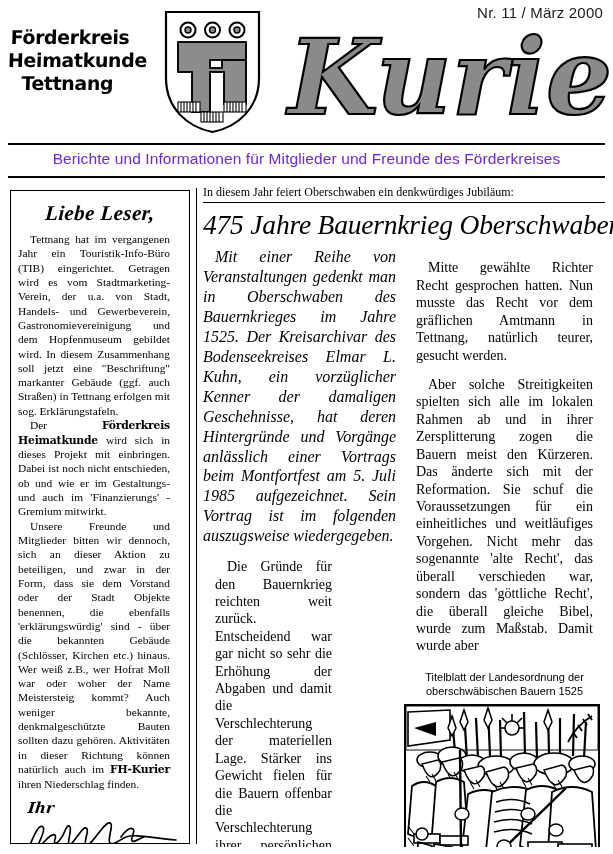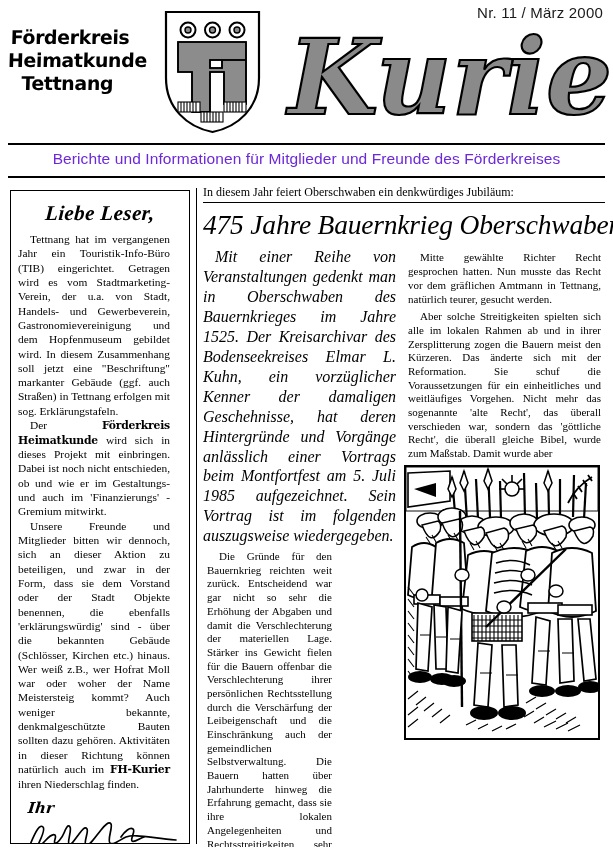--- a/index.html
+++ b/index.html
@@ -154,26 +154,26 @@
   .lede {
     font-style: italic;
     font-size: 16px;
     line-height: 1.245;
     text-align: justify;
     text-indent: 12px;
     hyphens: auto; -webkit-hyphens: auto;
     margin: 0;
   }
   .bodyp {
-    font-size: 11px;
+    font-size: 14px;
     line-height: 1.245;
     text-align: justify;
     text-indent: 12px;
     hyphens: auto; -webkit-hyphens: auto;
-    margin: 4px;
+    margin: 12px;
   }
   
   .wrapper-spacer {
     float: right; clear: right;
     width: 64px; height: 392px;
     margin-top: 0px;
   }
   .contnote {
     font-style: italic; font-weight: bold;
     font-size: 11px;
@@ -301,20 +301,24 @@
         <div class="colA">
           <p class="lede">Mit einer Reihe von Veranstaltungen gedenkt man in Oberschwaben des Bauernkrieges im Jahre 1525. Der Kreisarchivar des Bodenseekreises Elmar L. Kuhn, ein vorzüglicher Kenner der damaligen Geschehnisse, hat deren Hintergründe und Vorgänge anlässlich einer Vortrags beim Montfortfest am 5. Juli 1985 aufgezeichnet. Sein Vortrag ist im folgenden auszugsweise wiedergegeben.</p>
           <div class="wrapper-spacer"></div>
           <p class="bodyp">Die Gründe für den Bauernkrieg reichten weit zurück. Entscheidend war gar nicht so sehr die Erhöhung der Abgaben und damit die Verschlechterung der materiellen Lage. Stärker ins Gewicht fielen für die Bauern offenbar die Verschlechterung ihrer persönlichen Rechtsstellung durch die Verschärfung der Leibeigenschaft und die Einschränkung auch der gemeindlichen Selbstverwaltung. Die Bauern hatten über Jahrhunderte hinweg die Erfahrung gemacht, dass sie ihre lokalen Angelegenheiten und Rechtsstreitigkeiten sehr wohl selbst regeln konnten. Nun wollten aber die Obrigkeiten wegen des Ausbaus ihrer Herrschaften zu Kleinstaaten zunehmend alle Rechte an sich ziehen, griffen durch ihre Beamten immer mehr ins Leben der Dörfer und der Bauern ein. So hoben die Grafen von Montfort um 1500 die Dorfgerichte auf, in denen von den Dorfgenossen aus ihrer</p>
         </div>
 
         <div class="colB">
           <p class="bodyp">Mitte gewählte Richter Recht gesprochen hatten. Nun musste das Recht vor dem gräflichen Amtmann in Tettnang, natürlich teurer, gesucht werden.</p>
           <p class="bodyp">Aber solche Streitigkeiten spielten sich alle im lokalen Rahmen ab und in ihrer Zersplitterung zogen die Bauern meist den Kürzeren. Das änderte sich mit der Reformation. Sie schuf die Voraussetzungen für ein einheitliches und weitläufiges Vorgehen. Nicht mehr das sogenannte 'alte Recht', das überall verschieden war, sondern das 'göttliche Recht', die überall gleiche Bibel, wurde zum Maßstab. Damit wurde aber</p>
 
+          <div class="caption">
+            <span>Titelblatt der Landesordnung der</span><br>
+            <span>oberschwäbischen Bauern 1525</span>
+          </div>
 
           <div class="woodcut-box">
             <svg width="192" height="271" viewBox="0 0 192 271">
               <rect x="0" y="0" width="192" height="271" fill="#fff"></rect>
 
               <g stroke="#111" stroke-width="1">
                 <path d="M0 0 h192 v44 h-192 z" fill="#fff"></path>
               </g>
 
               <path d="M2 6 L44 4 L44 34 L2 40 Z" fill="#fff" stroke="#000" stroke-width="1.6"></path>

